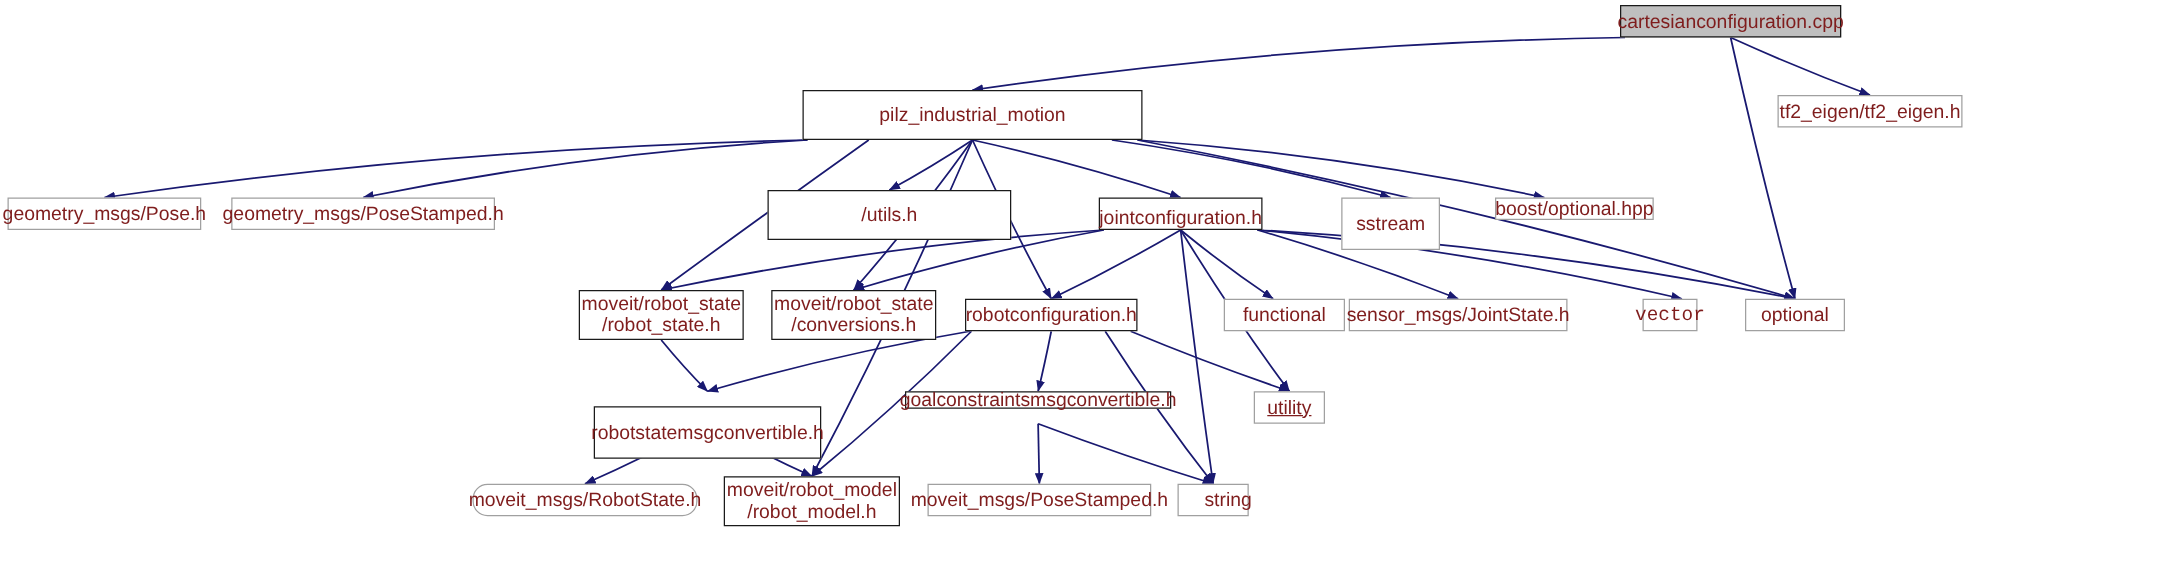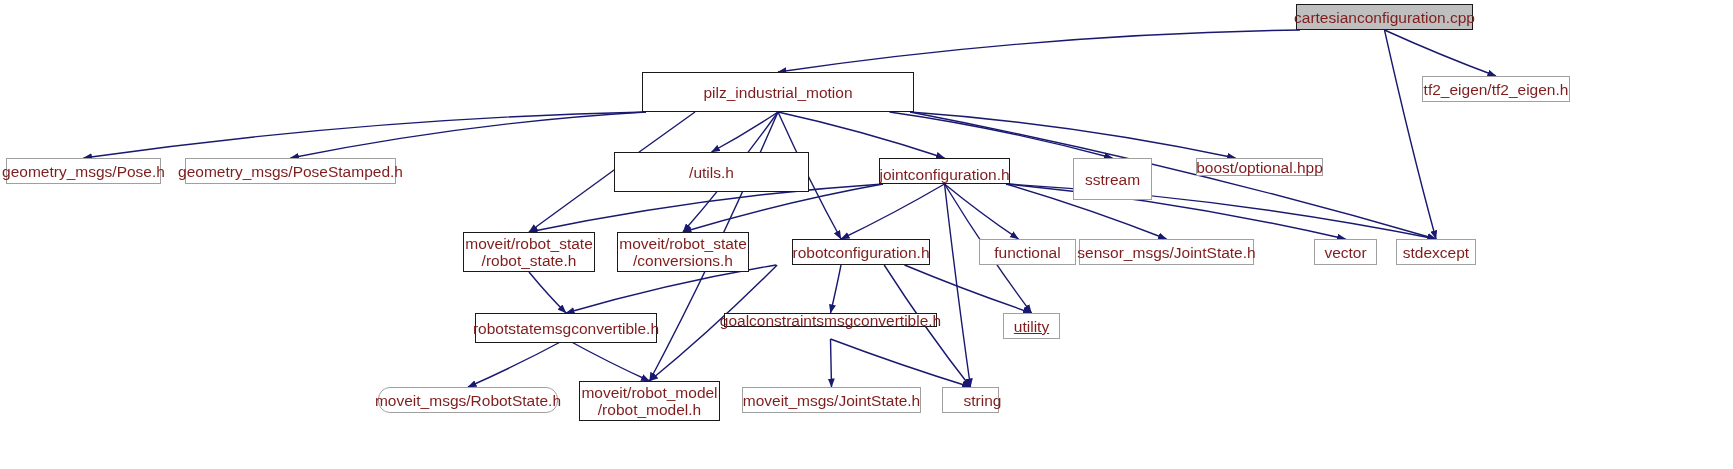--- a/index.html
+++ b/index.html
@@ -101,26 +101,26 @@
       <div class="gnode " style="left: 1422px; top: 76px; width: 148px; height: 26px;"><span>tf2_eigen/tf2_eigen.h</span></div>
       <div class="gnode strong" style="left: 642px; top: 72px; width: 272px; height: 40px;"><span>pilz_industrial_motion</span></div>
       <div class="gnode " style="left: 6px; top: 158px; width: 155px; height: 26px;"><span>geometry_msgs/Pose.h</span></div>
       <div class="gnode " style="left: 185px; top: 158px; width: 211px; height: 26px;"><span>geometry_msgs/PoseStamped.h</span></div>
       <div class="gnode strong" style="left: 614px; top: 152px; width: 195px; height: 40px;"><span class="line2">/utils.h</span></div>
       <div class="gnode strong" style="left: 879px; top: 158px; width: 131px; height: 26px; justify-content: flex-end;"><span>jointconfiguration.h</span></div>
       <div class="gnode " style="left: 1073px; top: 158px; width: 79px; height: 42px;"><span>sstream</span></div>
       <div class="gnode " style="left: 1172px; top: 158px; width: 127px; height: 18px; margin-left: 24px;"><span>boost/optional.hpp</span></div>
       <div class="gnode strong" style="left: 463px; top: 232px; width: 132px; height: 40px;"><span>moveit/robot_state</span><span class="line2">/robot_state.h</span></div>
       <div class="gnode strong" style="left: 617px; top: 232px; width: 132px; height: 40px;"><span>moveit/robot_state</span><span class="line2">/conversions.h</span></div>
-      <div class="gnode strong" style="left: 772px; top: 239px; width: 138px; height: 26px; margin-left: 20px;"><span>robotconfiguration.h</span></div>
+      <div class="gnode strong" style="left: 772px; top: 239px; width: 138px; height: 26px;"><span>robotconfiguration.h</span></div>
       <div class="gnode " style="left: 979px; top: 239px; width: 97px; height: 26px;"><span>functional</span></div>
       <div class="gnode " style="left: 1079px; top: 239px; width: 175px; height: 26px;"><span>sensor_msgs/JointState.h</span></div>
-      <div class="gnode " style="left: 1314px; top: 239px; width: 63px; height: 26px;"><span>vector</span></div>
-      <div class="gnode " style="left: 1396px; top: 239px; width: 80px; height: 26px;"><span>stdexcept</span></div>
-      <div class="gnode strong" style="left: 475px; top: 313px; width: 182px; height: 30px;"><span>robotstatemsgconvertible.h</span></div>
+      <div class="gnode " style="left: 1314px; top: 239px; width: 44px; height: 26px; font-family: Liberation Mono, monospace;"><span>vector</span></div>
+      <div class="gnode " style="left: 1396px; top: 239px; width: 80px; height: 26px;"><span>optional</span></div>
+      <div class="gnode strong" style="left: 475px; top: 325px; width: 182px; height: 42px;"><span>robotstatemsgconvertible.h</span></div>
       <div class="gnode strong" style="left: 724px; top: 313px; width: 213px; height: 14px; justify-content: center;"><span>goalconstraintsmsgconvertible.h</span></div>
       <div class="gnode " style="left: 1003px; top: 313px; width: 57px; height: 26px; text-decoration: underline;"><span>utility</span></div>
       <div class="gnode " style="left: 378px; top: 387px; width: 180px; height: 26px; border-radius: 12px;"><span>moveit_msgs/RobotState.h</span></div>
       <div class="gnode strong" style="left: 579px; top: 381px; width: 141px; height: 40px;"><span>moveit/robot_model</span><span class="line2">/robot_model.h</span></div>
-      <div class="gnode " style="left: 742px; top: 387px; width: 179px; height: 26px;"><span>moveit_msgs/JointState.h</span></div>
+      <div class="gnode " style="left: 742px; top: 387px; width: 179px; height: 26px;"><span>moveit_msgs/PoseStamped.h</span></div>
       <div class="gnode " style="left: 942px; top: 387px; width: 57px; height: 26px; padding-left: 24px;"><span>string</span></div>
     </div>
 </div>
 
 </body></html>

